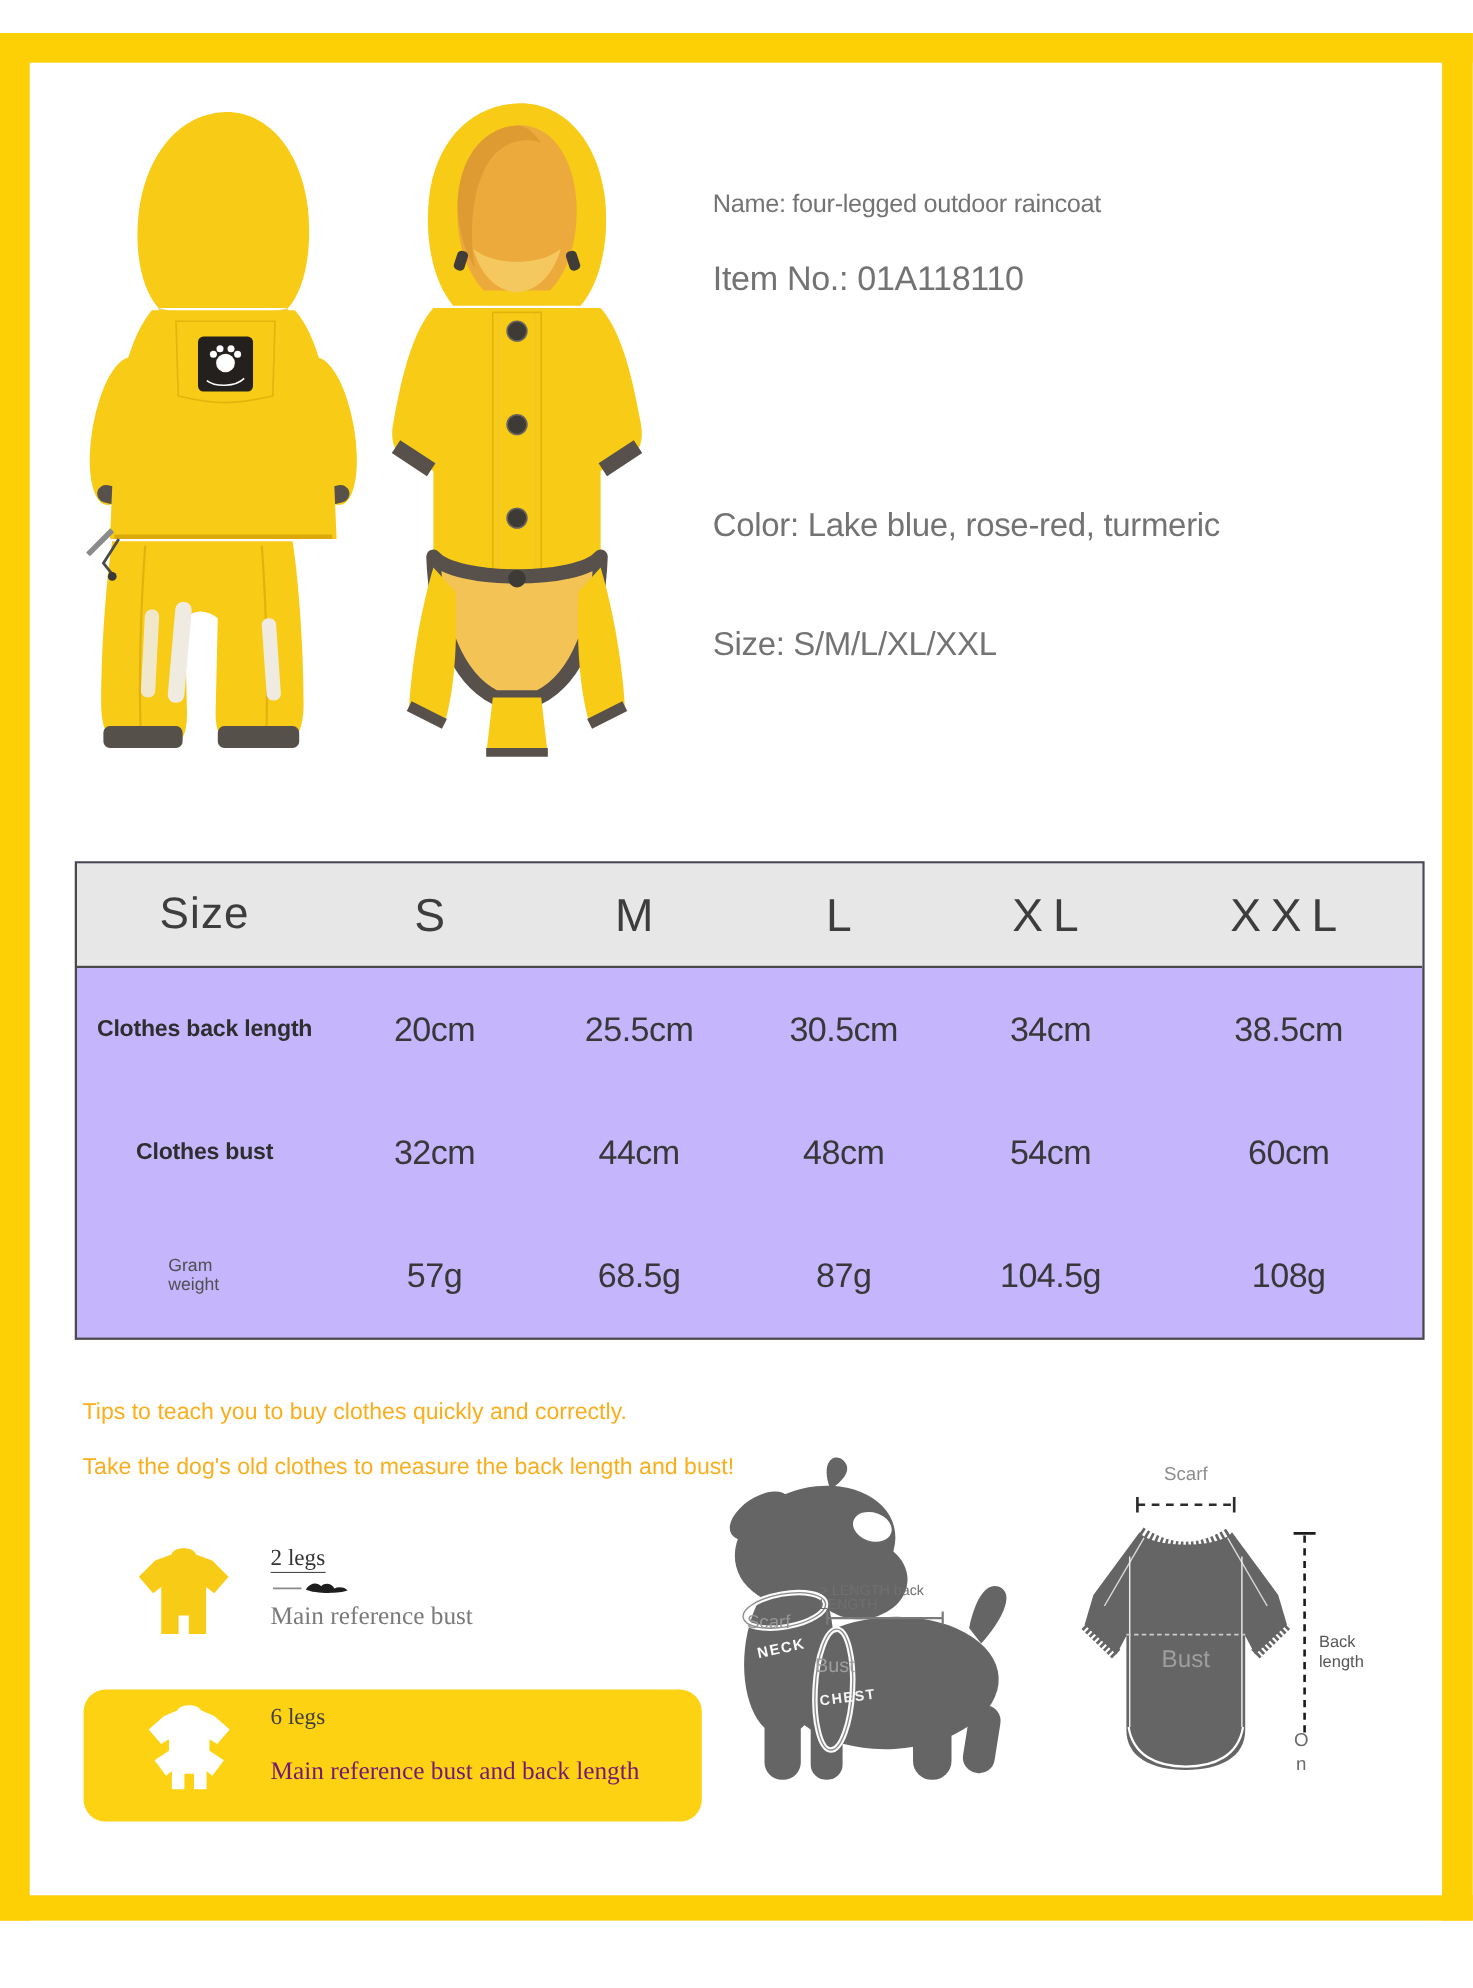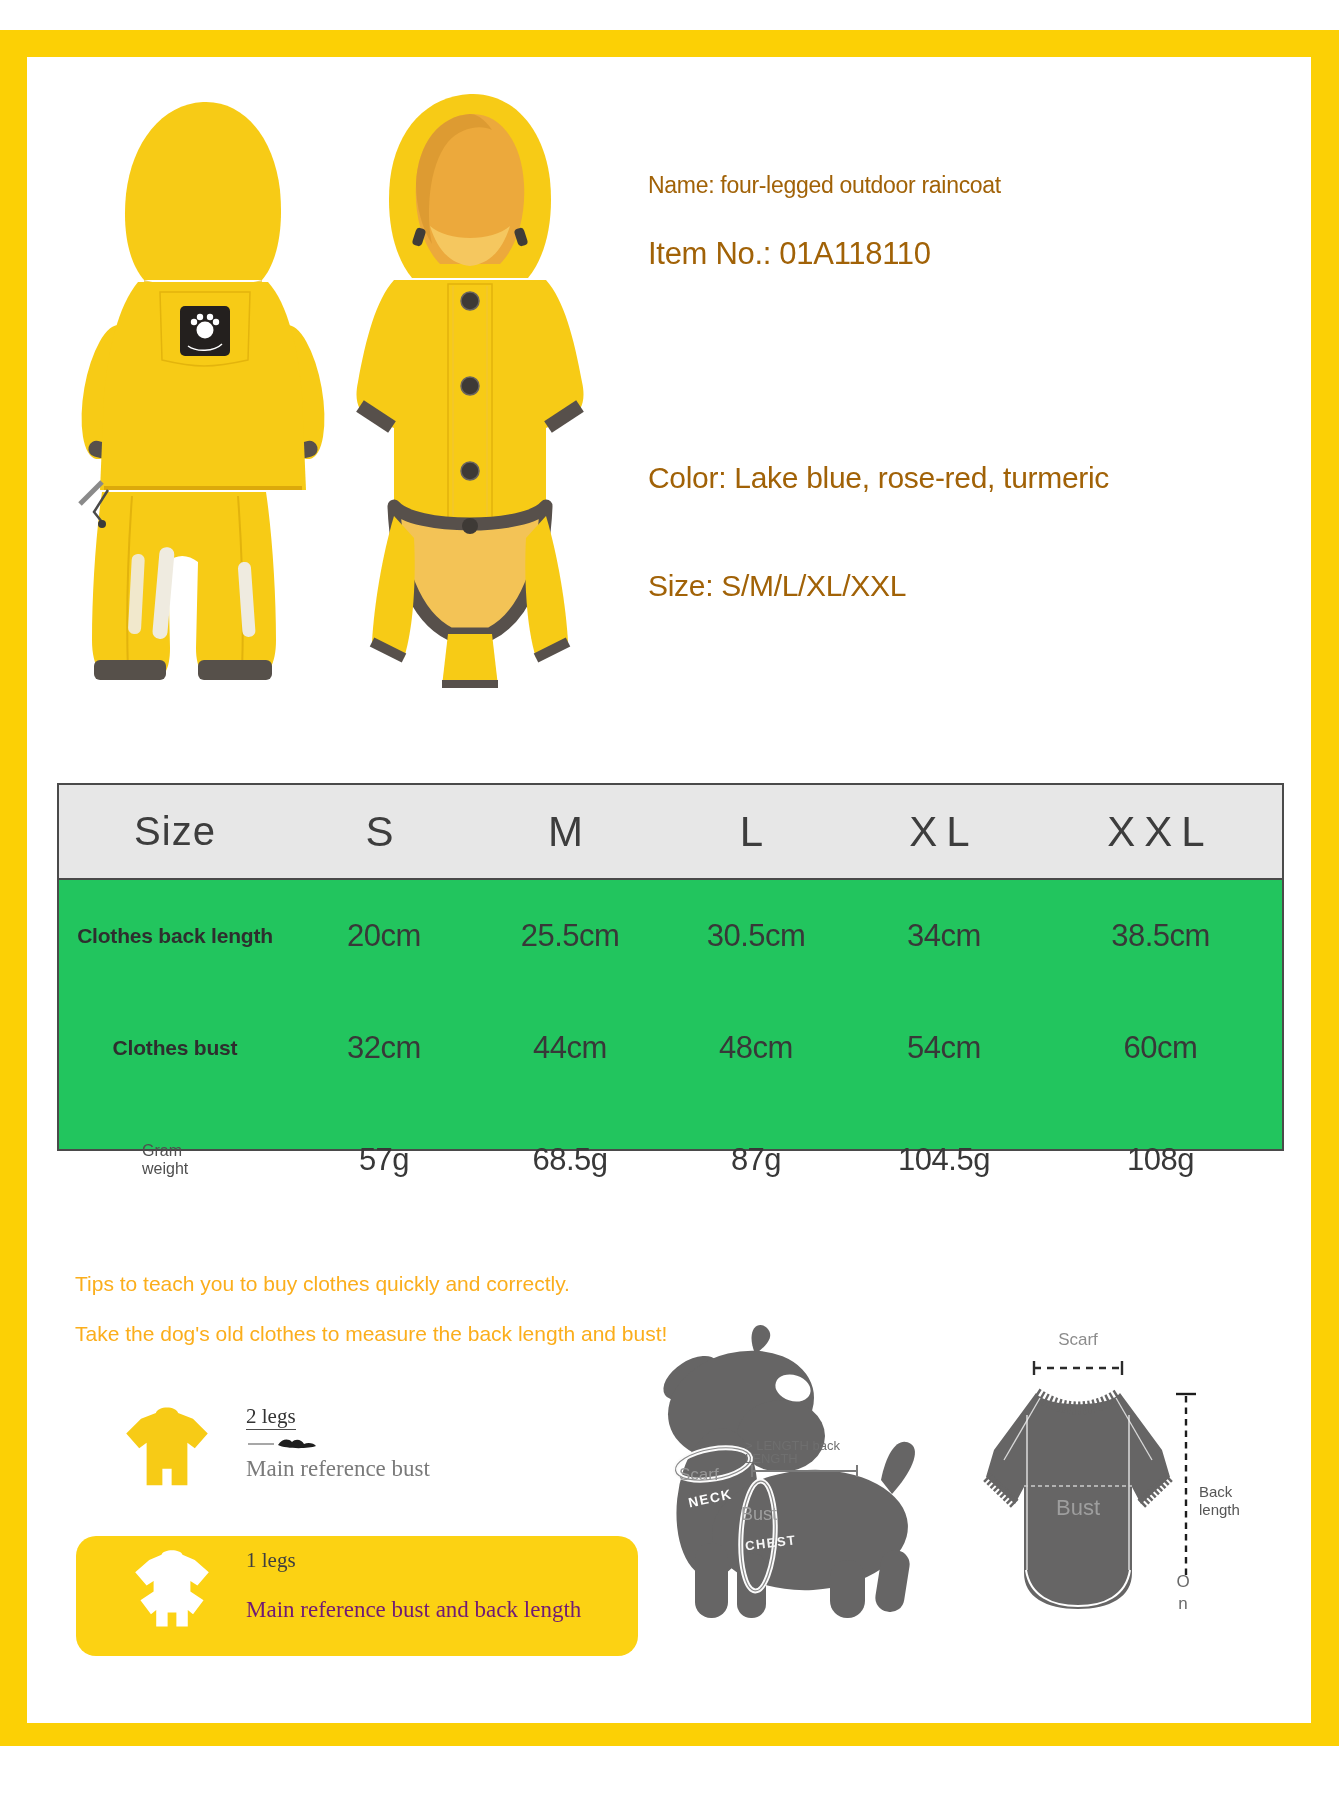--- a/index.html
+++ b/index.html
@@ -18,30 +18,30 @@
   .canvas{position:relative;width:1339px;height:1807px;background:#fff;overflow:hidden;}
 
   
   .frame{position:absolute;background:var(--frame-yellow);}
   .frame-top{left:0;top:30px;width:1339px;height:27px;}
   .frame-bottom{left:0;top:1723px;width:1339px;height:23px;}
   .frame-left{left:0;top:30px;width:27px;height:1716px;}
   .frame-right{left:1311px;top:30px;width:28px;height:1716px;}
 
   
-  .info-line{position:absolute;left:648px;color:#a16207;letter-spacing:-0.3px;white-space:nowrap;}
+  .info-line{position:absolute;left:648px;color:#737373;letter-spacing:-0.3px;white-space:nowrap;}
   .info-name{top:172px;font-size:23px;}
   .info-item{top:236px;font-size:31px;}
   .info-season{top:318px;font-size:23px;color:#525252;}
   .info-fabric{top:388px;font-size:30px;}
   .info-color{top:461px;font-size:30px;}
   .info-size{top:548px;font-size:30px;margin-top:21px;}
 
   
-  .size-table{position:absolute;left:57px;top:783px;width:1227px;height:368px;border:2px solid var(--table-border);box-sizing:border-box;background:#22c55e;}
+  .size-table{position:absolute;left:68px;top:783px;width:1227px;height:435px;border:2px solid var(--table-border);box-sizing:border-box;background:#c4b5fd;}
   .t-grid{display:grid;grid-template-columns:232px 186px 186px 186px 190px 243px;align-items:center;}
   .t-header{height:93px;background:var(--table-header-bg);border-bottom:2px solid var(--table-border);}
   .t-row{height:112px;}
   .t-cell{text-align:center;color:var(--text-dark);}
   .t-size{font-size:40px;letter-spacing:1px;}
   .t-col{font-size:42px;letter-spacing:9px;}
   .t-rowlabel{font-size:21px;font-weight:bold;color:#2E2E2E;letter-spacing:-0.2px;}
   .t-rowlabel-small{font-size:16px;font-weight:normal;color:#4F4F4F;line-height:1.1;}
   .t-rowlabel-small span{display:inline-block;width:66px;text-align:left;}
   .t-val{font-size:31px;color:#383838;letter-spacing:-0.5px;}
@@ -185,21 +185,21 @@
   <svg class="scribble" width="70" height="14" viewBox="0 0 70 14">
     <line x1="0" y1="8" x2="26" y2="8" stroke="#8A8A8A" stroke-width="1.5"></line>
     <path d="M30,9 C34,3 40,2 44,6 C48,2 54,4 56,8 C60,6 66,7 68,10 C60,13 38,13 30,9 Z" fill="#1E1E1E"></path>
   </svg>
   <div class="legend-text two-legs-desc">Main reference bust</div>
 
   <div class="four-legs-banner"></div>
   <svg class="legend-icon" style="left:126px;top:1546px;" width="92" height="92" viewBox="0 0 100 105">
     <path d="M38,10 C40,3 60,3 62,10 L76,16 L92,30 L79,45 L71,40 L71,52 L86,62 L74,78 L68,73 L68,92 L55,92 L55,76 L45,76 L45,92 L32,92 L32,73 L26,78 L14,62 L29,52 L29,40 L21,45 L8,30 L24,16 Z" fill="#fff"></path>
   </svg>
-  <div class="legend-text four-legs-title">1 legs</div>
+  <div class="legend-text four-legs-title">6 legs</div>
   <div class="legend-text four-legs-desc">Main reference bust and back length</div>
 
   <svg class="abs" style="left:595px;top:1318px;" width="345" height="310" viewBox="0 0 345 310">
     <g fill="var(--diagram-gray)">
       <path d="M160,36 C150,10 164,2 172,10 C180,18 172,28 160,36 Z"></path>
       <ellipse cx="96" cy="60" rx="31" ry="17" transform="rotate(-33 96 60)"></ellipse>
       <ellipse cx="146" cy="88" rx="74" ry="54" transform="rotate(-14 146 88)"></ellipse>
       <ellipse cx="186" cy="118" rx="44" ry="36"></ellipse>
       <ellipse cx="122" cy="185" rx="40" ry="75" transform="rotate(6 122 185)"></ellipse>
       <ellipse cx="215" cy="212" rx="98" ry="60" transform="rotate(-3 215 212)"></ellipse>

